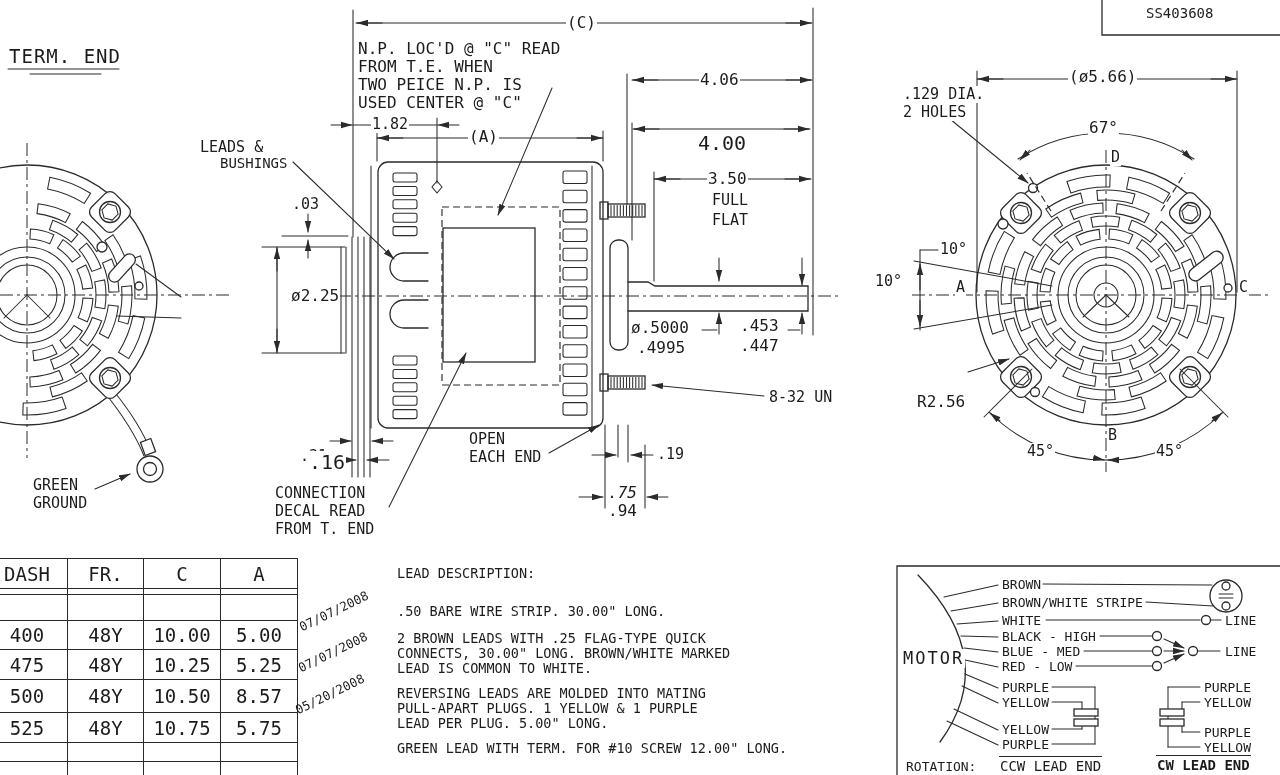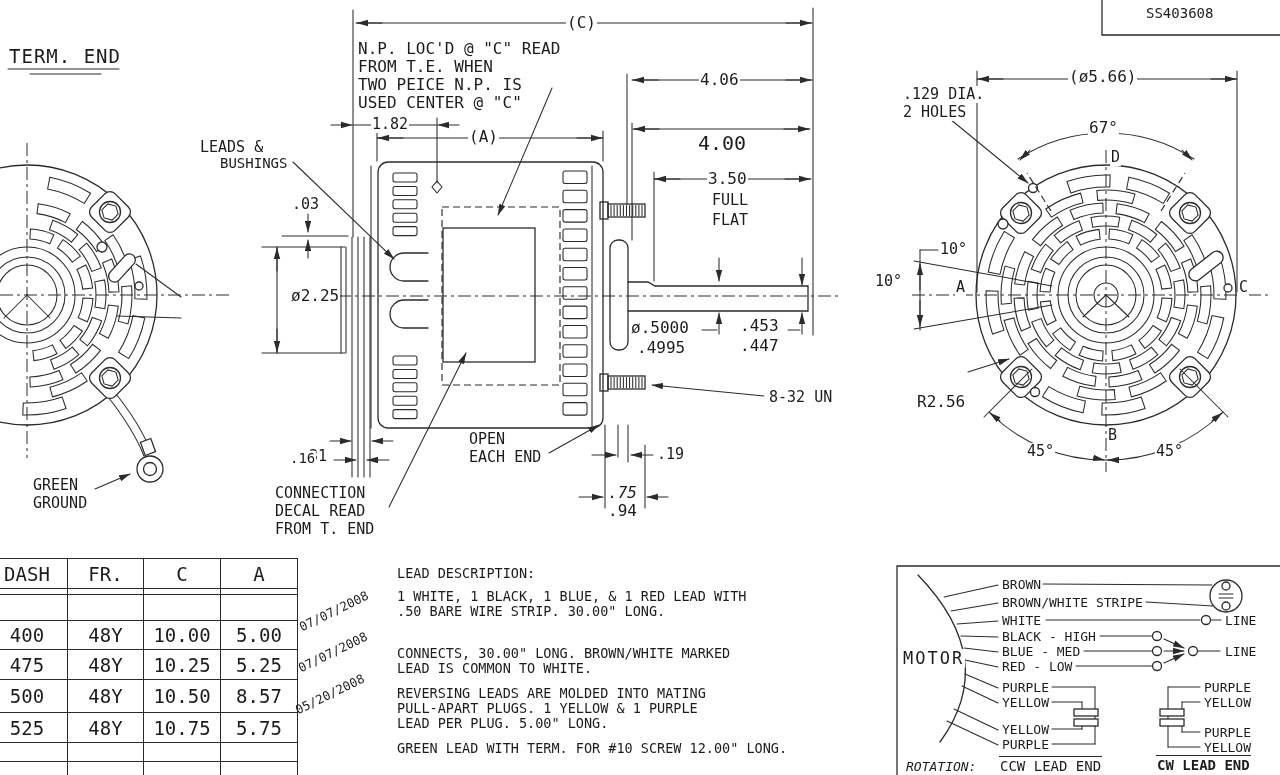--- a/index.html
+++ b/index.html
@@ -445,21 +445,21 @@
 <div class="lbl" style="left:699px;top:71px;font-size:16px;">4.06</div>
 <div class="lbl" style="left:697px;top:132px;font-size:20px;">4.00</div>
 <div class="lbl" style="left:707px;top:170px;font-size:16px;">3.50</div>
 <div class="lbl" style="left:711px;top:192px;font-size:15px;">FULL</div>
 <div class="lbl" style="left:711px;top:212px;font-size:15px;">FLAT</div>
 <div class="lbl" style="left:371px;top:116px;font-size:15px;">1.82</div>
 <div class="lbl" style="left:468px;top:128px;font-size:16px;">(A)</div>
 <div class="lbl" style="left:291px;top:196px;font-size:15px;">.03</div>
 <div class="lbl" style="left:246px;top:287px;font-size:16px;margin-left:44px;">ø2.25</div>
 <div class="lbl" style="left:299px;top:448px;font-size:15px;">.31</div>
-<div class="lbl" style="left:289px;top:451px;font-size:14px;">.16</div>
+<div class="lbl" style="left:308px;top:451px;font-size:20px;">.16</div>
 <div class="lbl" style="left:630px;top:319px;font-size:16px;">ø.5000</div>
 <div class="lbl" style="left:636px;top:339px;font-size:16px;">.4995</div>
 <div class="lbl" style="left:739px;top:317px;font-size:16px;">.453</div>
 <div class="lbl" style="left:739px;top:337px;font-size:16px;">.447</div>
 <div class="lbl" style="left:768px;top:389px;font-size:15px;">8-32 UN</div>
 <div class="lbl" style="left:656px;top:446px;font-size:15px;">.19</div>
 <div class="lbl" style="left:607px;top:484px;font-size:16px;font-style:italic;">.75</div>
 <div class="lbl" style="left:607px;top:502px;font-size:16px;">.94</div>
 <div class="lbl" style="left:199px;top:139px;font-size:15px;">LEADS &amp;</div>
 <div class="lbl" style="left:199px;top:156px;font-size:14px;margin-left:20px;">BUSHINGS</div>
@@ -548,22 +548,22 @@
           <td></td>
         </tr>
 </tbody>
     </table>
 
 <div class="date" style="left:300px;top:620px;">07/07/2008</div>
 <div class="date" style="left:299px;top:661px;">07/07/2008</div>
 <div class="date" style="left:296px;top:703px;">05/20/2008</div>
 
 <div class="lbl" style="left:396px;top:566px;font-size:13.5px;">LEAD DESCRIPTION:</div>
-<div class="lbl" style="left:396px;top:589px;font-size:13.5px;">1 WHITE, 1 BLACK, 1 BLUE, &amp; 1 RED LEAD WITH</div>
 <div class="lbl" style="left:396px;top:604px;font-size:13.5px;">.50 BARE WIRE STRIP. 30.00" LONG.</div>
+<div class="lbl" style="left:396px;top:631px;font-size:13.5px;">2 BROWN LEADS WITH .25 FLAG-TYPE QUICK</div>
 <div class="lbl" style="left:396px;top:646px;font-size:13.5px;">CONNECTS, 30.00" LONG. BROWN/WHITE MARKED</div>
 <div class="lbl" style="left:396px;top:661px;font-size:13.5px;">LEAD IS COMMON TO WHITE.</div>
 <div class="lbl" style="left:396px;top:686px;font-size:13.5px;">REVERSING LEADS ARE MOLDED INTO MATING</div>
 <div class="lbl" style="left:396px;top:701px;font-size:13.5px;">PULL-APART PLUGS. 1 YELLOW &amp; 1 PURPLE</div>
 <div class="lbl" style="left:396px;top:716px;font-size:13.5px;">LEAD PER PLUG. 5.00" LONG.</div>
 <div class="lbl" style="left:396px;top:741px;font-size:13.5px;">GREEN LEAD WITH TERM. FOR #10 SCREW 12.00" LONG.</div>
 
 <div class="lbl" style="left:902px;top:649px;font-size:17px;letter-spacing:2px;">MOTOR</div>
 <div class="lbl" style="left:1001px;top:578px;font-size:13px;">BROWN</div>
 <div class="lbl" style="left:1001px;top:596px;font-size:13px;text-align:center;">BROWN/WHITE STRIPE</div>
@@ -574,17 +574,17 @@
 <div class="lbl" style="left:1001px;top:681px;font-size:13px;">PURPLE</div>
 <div class="lbl" style="left:1001px;top:696px;font-size:13px;">YELLOW</div>
 <div class="lbl" style="left:1001px;top:723px;font-size:13px;">YELLOW</div>
 <div class="lbl" style="left:1001px;top:738px;font-size:13px;">PURPLE</div>
 <div class="lbl" style="left:1224px;top:614px;font-size:13px;">LINE</div>
 <div class="lbl" style="left:1224px;top:645px;font-size:13px;">LINE</div>
 <div class="lbl" style="left:1203px;top:681px;font-size:13px;">PURPLE</div>
 <div class="lbl" style="left:1203px;top:696px;font-size:13px;">YELLOW</div>
 <div class="lbl" style="left:1203px;top:726px;font-size:13px;">PURPLE</div>
 <div class="lbl" style="left:1203px;top:741px;font-size:13px;">YELLOW</div>
-<div class="lbl" style="left:905px;top:760px;font-size:13px;font-style:italic;">ROTATION:</div>
+<div class="lbl" style="left:905px;top:760px;font-size:13px;">ROTATION:</div>
 <div class="lbl ovl" style="left:999px;top:756px;font-size:14px;">CCW LEAD END</div>
 <div class="lbl ovl" style="left:1156px;top:755px;font-size:14px;font-weight:bold;">CW LEAD END</div>
 
 </div>
 
 </body></html>

